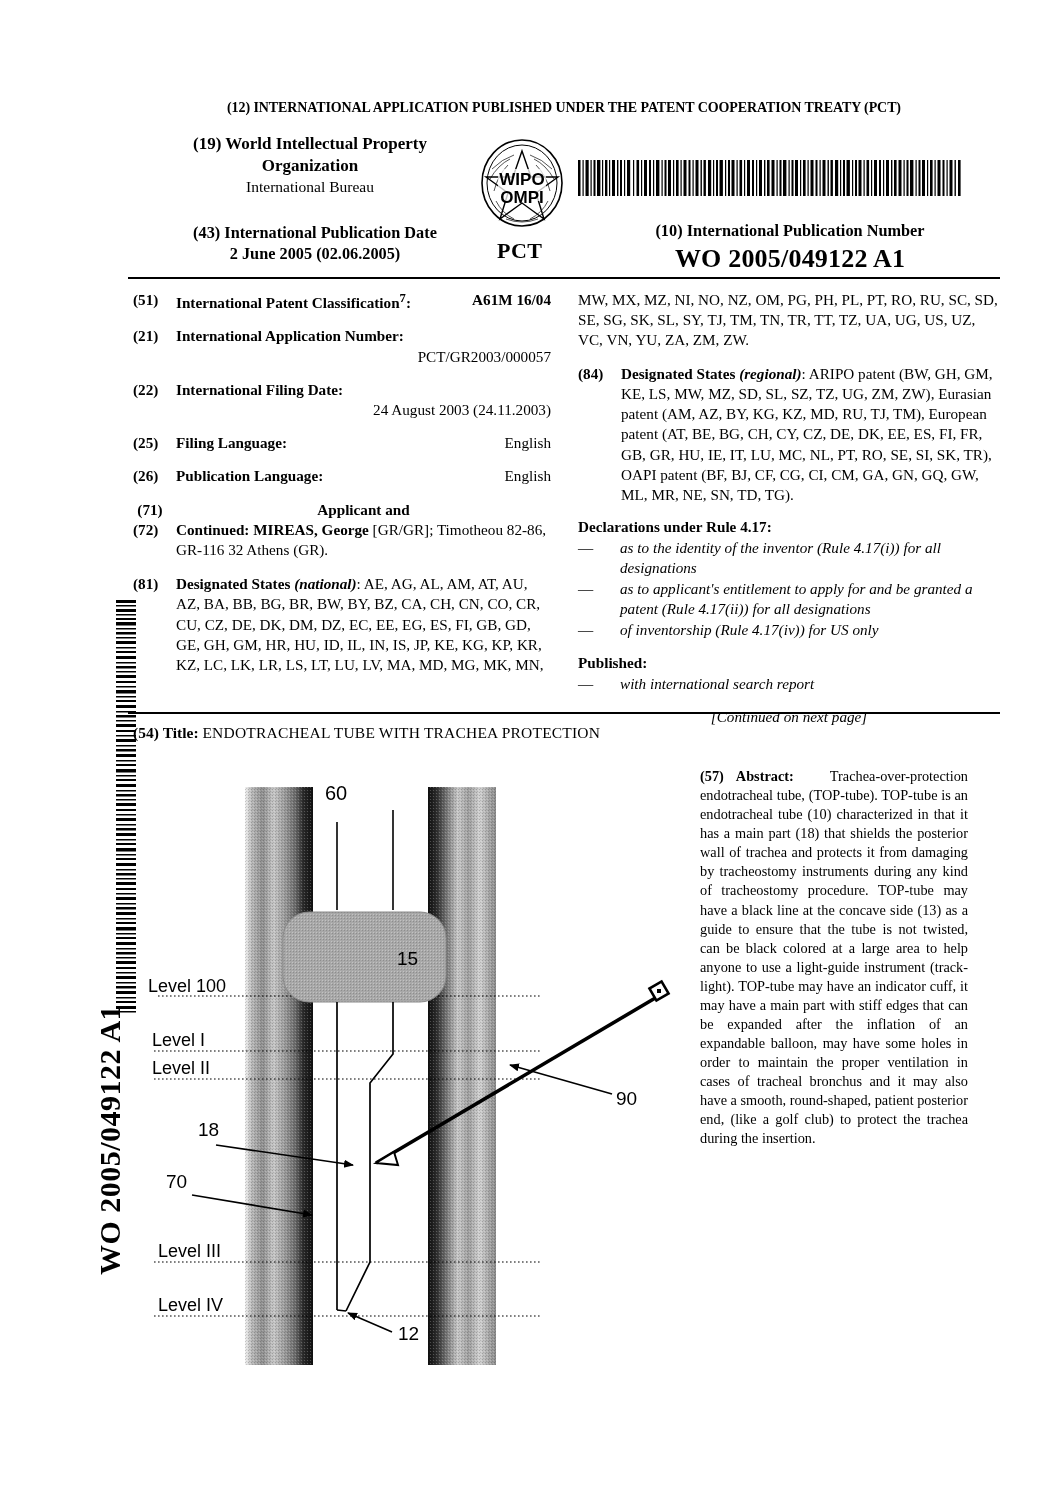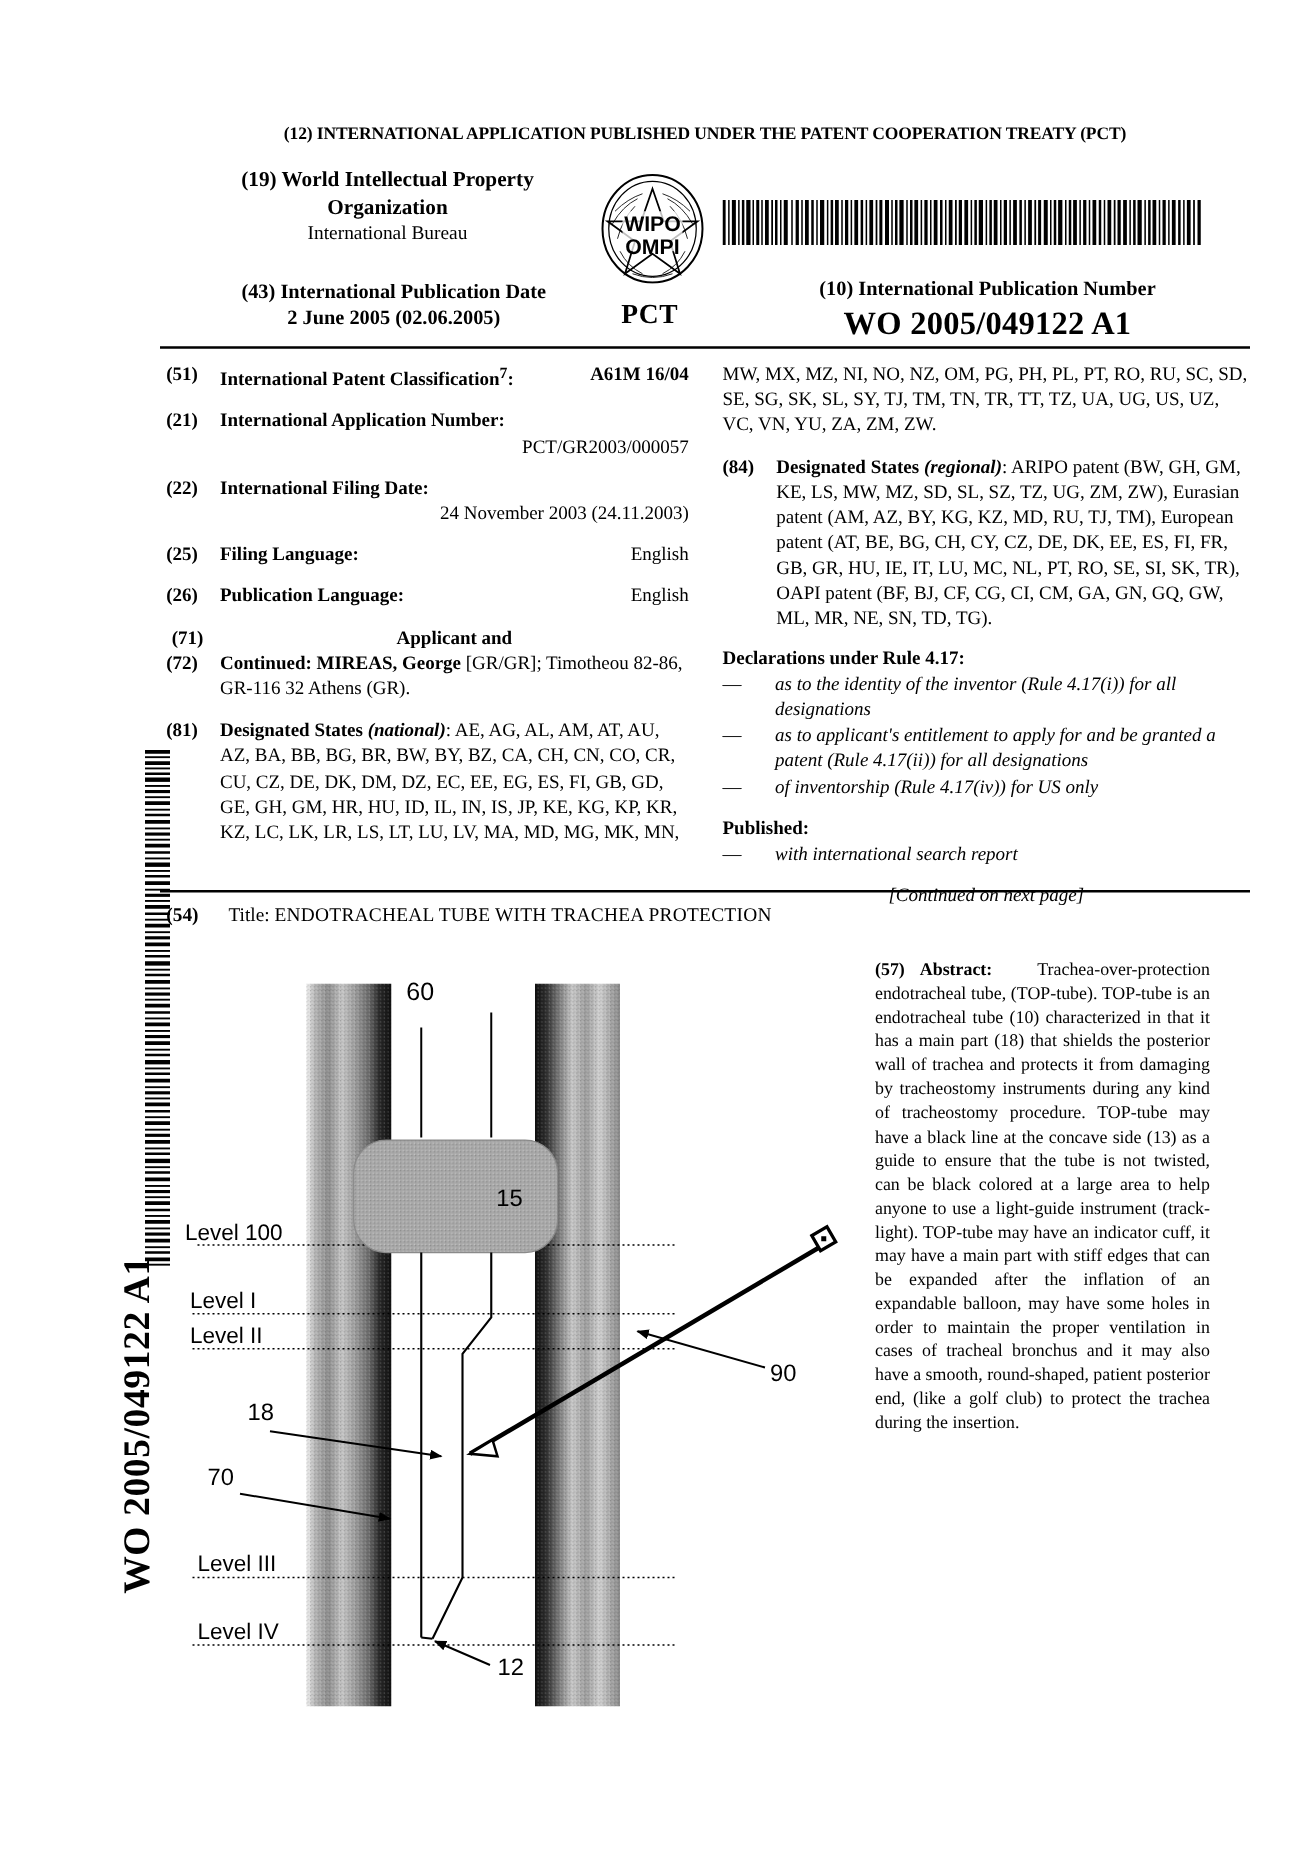--- a/index.html
+++ b/index.html
@@ -196,21 +196,21 @@
   }
 
   
   #title-row {
     position: absolute;
     left: 133px;
     top: 724px;
     font-size: 15.5px;
   }
   #title-row .tcode { font-weight: bold; }
-  #title-row .tlabel { font-weight: normal; margin-left: 20px; }
+  #title-row .tlabel { font-weight: bold; }
   #title-row .ttext { letter-spacing: 0.2px; }
 
   
   #abstract {
     position: absolute;
     left: 700px;
     top: 767px;
     width: 268px;
     font-size: 14.3px;
     line-height: 1.335;
@@ -494,21 +494,21 @@
       <span class="body">
         <span class="bold">International  Application  Number:</span>
         <span class="indent-right">PCT/GR2003/000057</span>
       </span>
     </div>
 
     <div class="field">
       <span class="code">(22)</span>
       <span class="body">
         <span class="bold">International  Filing  Date:</span>
-        <span class="indent-right">24 November 2003 (24.11.2003)</span>
+        <span class="indent-right">24 August 2003 (24.11.2003)</span>
       </span>
     </div>
 
     <div class="field clearfix">
       <span class="code">(25)</span>
       <span class="body">
         <span class="rightval">English</span>
         <span class="bold">Filing Language:</span>
       </span>
     </div>

